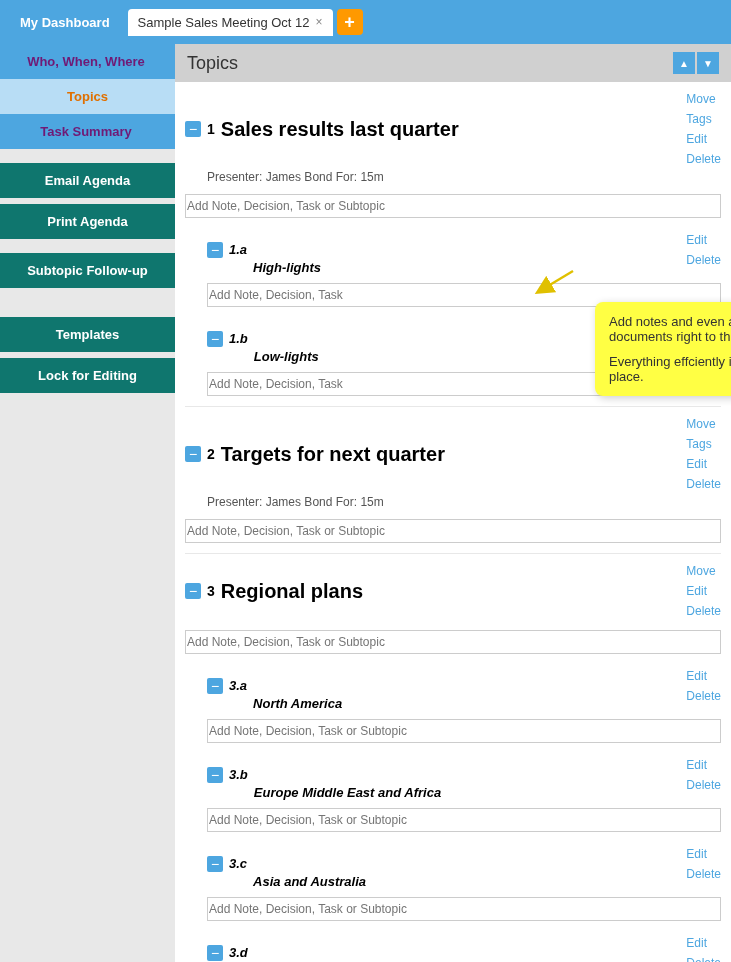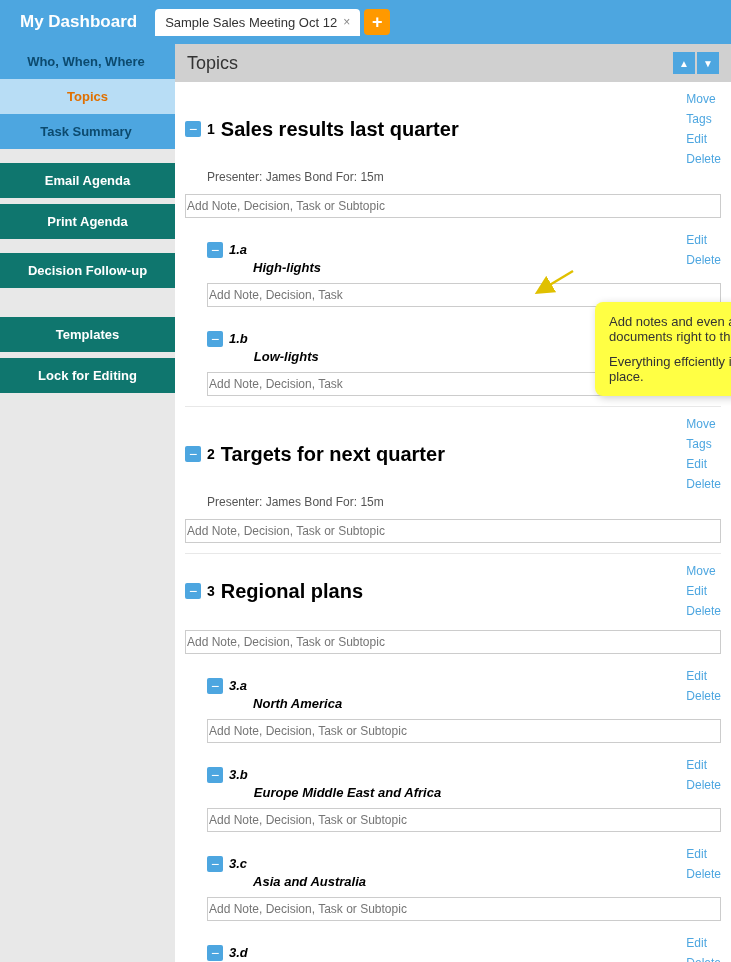--- a/index.html
+++ b/index.html
@@ -14,21 +14,21 @@
       padding: 0 6px;
       gap: 4px;
     }
     .tab-dashboard {
       background: #4da6e0;
       color: white;
       font-weight: bold;
       padding: 6px 14px;
       border-radius: 4px 4px 0 0;
       cursor: pointer;
-      font-size: 17px;
+      font-size: 13px;
     }
     .tab-active {
       background: #ffffff;
       color: #333;
       padding: 6px 10px;
       border-radius: 4px 4px 0 0;
       cursor: pointer;
       font-size: 13px;
       display: flex;
       align-items: center;
@@ -72,21 +72,21 @@
       width: 100%;
       padding: 10px 10px;
       border: none;
       cursor: pointer;
       font-size: 13px;
       font-weight: bold;
       text-align: center;
     }
     .sidebar-btn-blue {
       background: #4da6e0;
-      color: #0c4a6e;
+      color: #701a75;
       padding-left: 7px;
     }
     .sidebar-btn-blue-selected {
       background: #b8ddf5;
       color: #e07000;
     }
     .sidebar-btn-orange {
       background: #0f766e;
       color: white;
     }
@@ -272,21 +272,21 @@
 
   <div class="sidebar">
     <button class="sidebar-btn sidebar-btn-blue">Who, When, Where</button>
     <button class="sidebar-btn sidebar-btn-blue-selected" style="color:#e07000; background:#b8ddf5;">Topics</button>
     <button class="sidebar-btn sidebar-btn-blue">Task Summary</button>
     <div class="sidebar-divider"></div>
     <button class="sidebar-btn sidebar-btn-orange" style="margin-top:8px;">Email Agenda</button>
     <div class="sidebar-divider"></div>
     <button class="sidebar-btn sidebar-btn-orange">Print Agenda</button>
     <div class="sidebar-divider"></div>
-    <button class="sidebar-btn sidebar-btn-orange" style="margin-top:8px;">Decision Follow-up</button>
+    <button class="sidebar-btn sidebar-btn-orange" style="margin-top:8px;">Subtopic Follow-up</button>
     <div class="sidebar-divider"></div>
     <button class="sidebar-btn sidebar-btn-orange" style="margin-top:23px;">Templates</button>
     <div class="sidebar-divider"></div>
     <button class="sidebar-btn sidebar-btn-orange" style="">Lock for Editing</button>
   </div>
 
   <div class="content">
 
     <div class="topics-header">
       <span class="topics-title">Topics</span>

